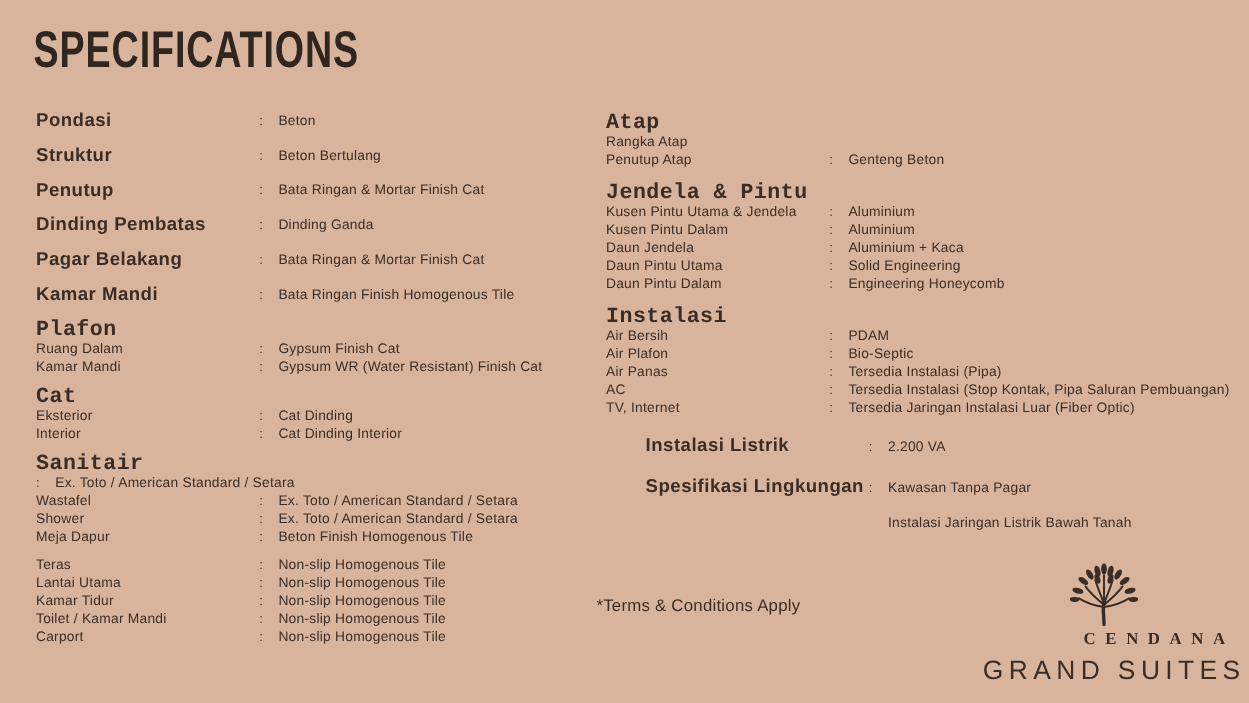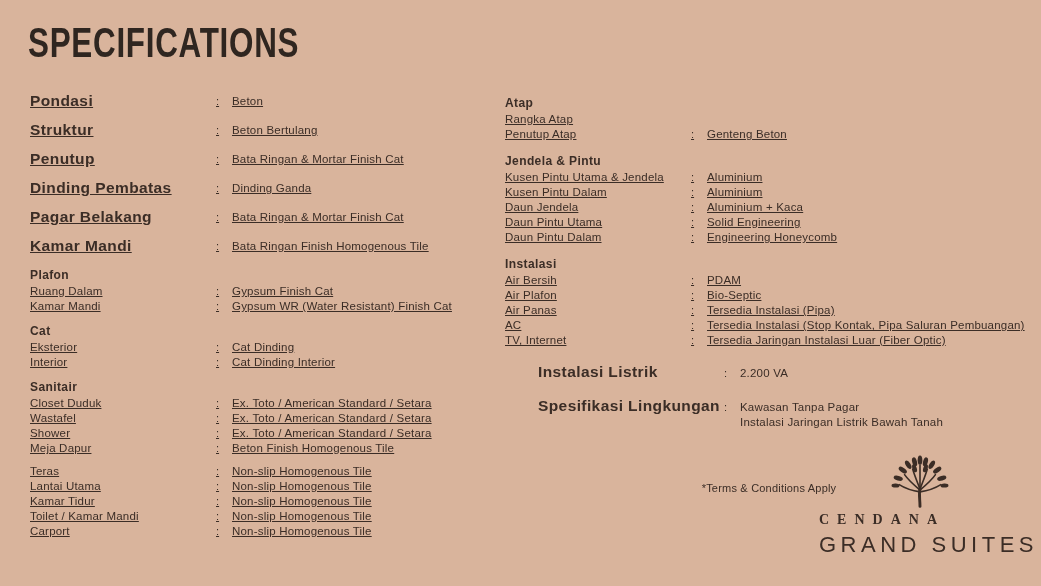--- a/index.html
+++ b/index.html
@@ -14,45 +14,46 @@
   .page-title {
     position: absolute; left: 28px; top: 18px;
     font-size: 43px; font-weight: 800; letter-spacing: 1px;
     color: #2f2620; white-space: nowrap;
     transform: scaleX(0.73); transform-origin: left top;
   }
   .col { position: absolute; }
   .col-left  { left: 30px;  top: 92px; width: 452px; }
   .col-right { left: 505px; top: 94px; width: 536px; }
 
-  .row { display: flex; align-items: flex-start; line-height: 15px; text-decoration: underline; }
+  .row { display: flex; align-items: flex-start; line-height: 15px; }
   .lbl { flex: 0 0 186px; font-size: 11.5px; letter-spacing: 0.2px; }
   .sep { flex: 0 0 16px; font-size: 11px; }
   .val { font-size: 11.5px; letter-spacing: 0.2px; white-space: nowrap; }
 
   .row.main { line-height: 18px; margin-bottom: 11px; }
   .row.main .lbl { font-size: 15.5px; font-weight: 700; letter-spacing: 0.4px; }
 
   .section { margin-top: 8px; }
   .col-right .section { margin-top: 10px; }
   .col-right .section:first-child { margin-top: 0; }
   .sec-title {
-    font-size: 12px; font-weight: 700; letter-spacing: 0.4px;
+    font-size: 18px; font-weight: 700; letter-spacing: 0.4px;
     line-height: 18px;
+    font-family: Liberation Mono, monospace;
   }
 
   .big-row { display: flex; align-items: baseline; margin-top: 15px; line-height: 18px; }
   .big-row .lbl { flex: 0 0 186px; font-size: 15.5px; font-weight: 700; letter-spacing: 0.4px; margin-left: 33px; }
-  .val.multi { display: flex; flex-direction: column; line-height: 15px; }
-
-  .terms-note { margin-top: 52px; margin-left: -8px; font-size: 11px; letter-spacing: 0.2px; text-align: center; }
+  .val.multi { display: flex; flex-direction: column; line-height: 15px; gap: 14px; }
+
+  .terms-note { margin-top: 52px; margin-left: -8px; font-size: 14px; letter-spacing: 0.2px; }
 
   .logo {
-    position: absolute; right: 20px; bottom: 28px; width: 202px;
-    text-align: left; color: #3b2d26;
+    position: absolute; right: 20px; bottom: 14px; width: 202px;
+    text-align: right; color: #3b2d26;
   }
   .logo svg { display: block; margin: 0 auto; }
   .logo .brand {
     font-family: "Liberation Serif", serif;
     font-size: 14px; font-weight: 600; letter-spacing: 8px;
     margin-top: 3px; margin-right: -8px; white-space: nowrap;
   }
   .logo .subname {
     font-size: 22px; font-weight: 400; letter-spacing: 4.5px;
     margin-top: 4px; margin-right: -4px; white-space: nowrap;
@@ -122,21 +123,20 @@
     <div class="row">
       <span class="lbl">Interior</span>
         <span class="sep">:</span>
         <span class="val">Cat Dinding Interior</span>
     </div>
   </div>
 
   <div class="section">
     <div class="sec-title">Sanitair</div>
     <div class="row">
-      <span class="lbl">Closet Duduk</span>
         <span class="sep">:</span>
         <span class="val">Ex. Toto / American Standard / Setara</span>
     </div>
     <div class="row">
       <span class="lbl">Wastafel</span>
         <span class="sep">:</span>
         <span class="val">Ex. Toto / American Standard / Setara</span>
     </div>
     <div class="row">
       <span class="lbl">Shower</span>

